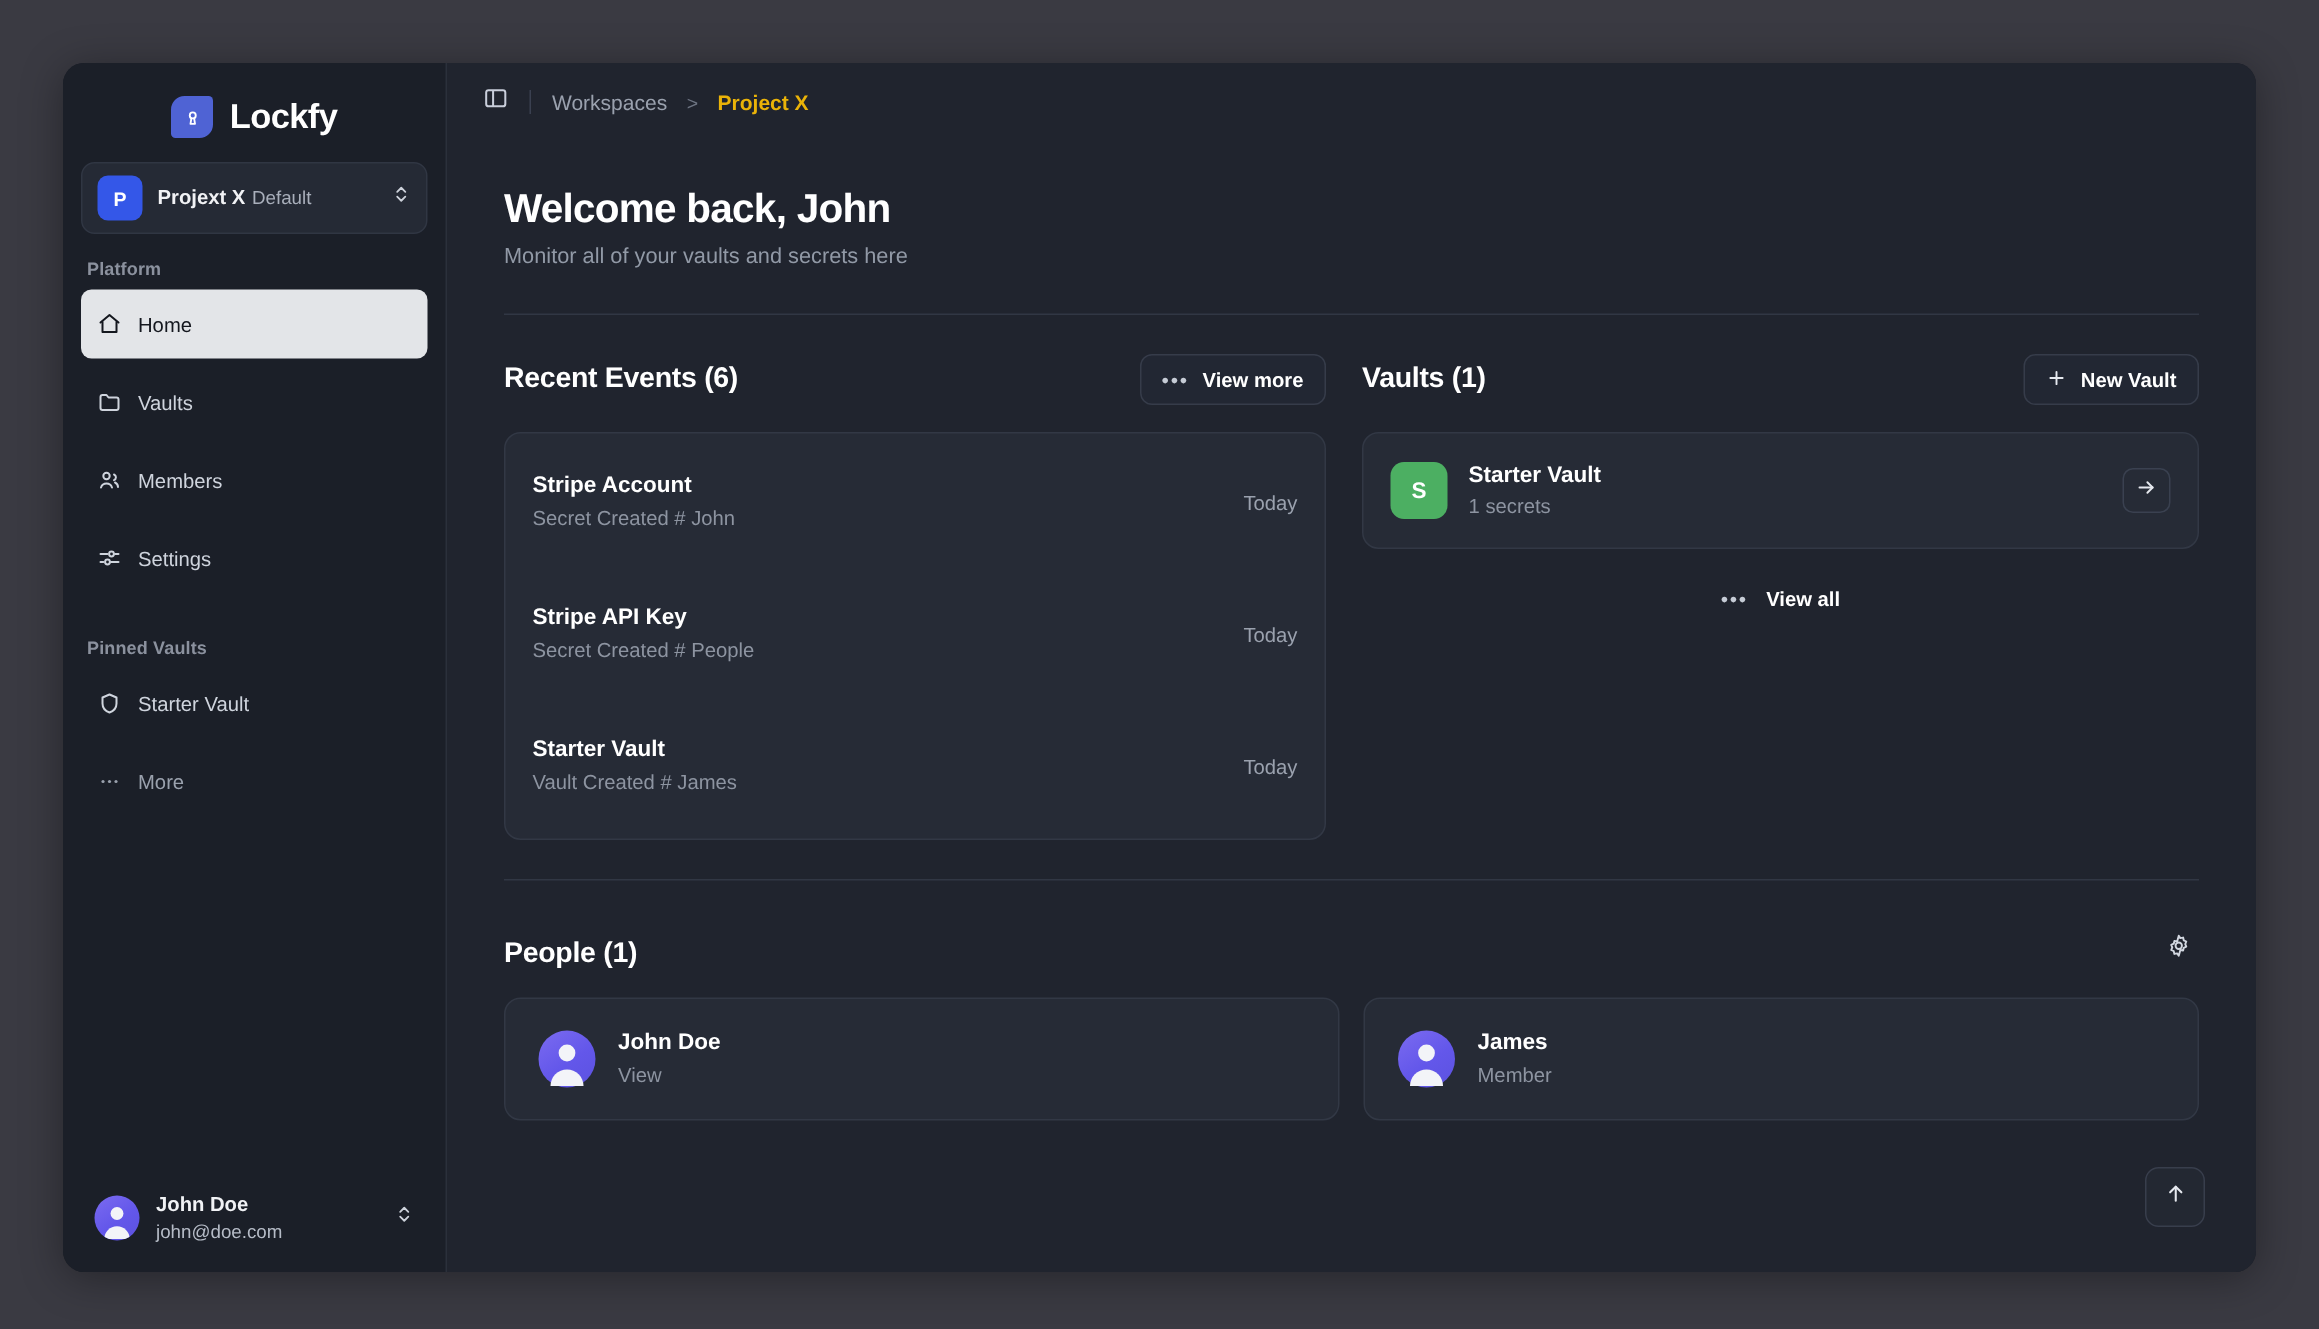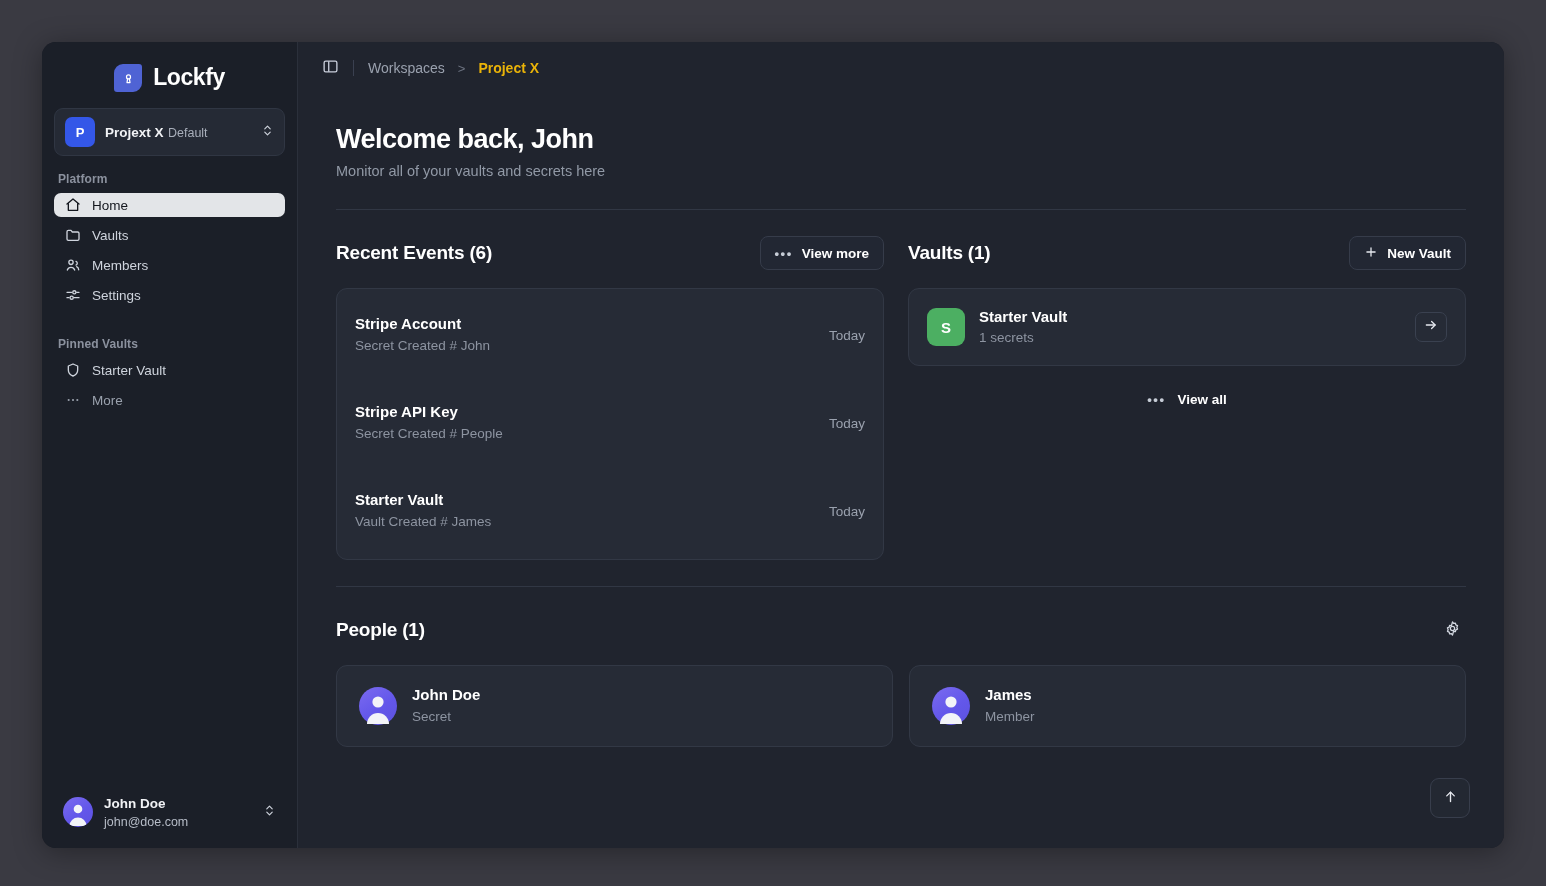--- a/index.html
+++ b/index.html
@@ -95,21 +95,21 @@
     display: flex;
     align-items: center;
     justify-content: center;
   }
   .ws-texts { flex: 1 1 auto; min-width: 0; }
   .ws-title { color: #f1f2f5; font-size: 13.5px; font-weight: bold; line-height: 16px; }
   .ws-sub   { color: #a9afbb; font-size: 12.5px; line-height: 16px; }
 
   .nav-list { padding: 0 12px; }
   .nav-item {
-    height: 24px;
+    height: 46px;
     border-radius: 7px;
     display: flex;
     align-items: center;
     gap: 11px;
     padding: 0 11px;
     margin-bottom: 6px;
     color: #cfd4dd;
     font-size: 13.5px;
     cursor: pointer;
   }
@@ -282,21 +282,21 @@
     height: 38px;
     margin-top: 14px;
     color: #ffffff;
     font-size: 13.5px;
     font-weight: bold;
     cursor: pointer;
   }
 
   .people-head {
     display: flex;
-    align-items: center;
+    align-items: flex-end;
     justify-content: space-between;
     margin-top: 26px;
     height: 34px;
   }
   .gear-btn {
     width: 28px; height: 28px;
     display: flex; align-items: center; justify-content: center;
     cursor: pointer;
   }
 
@@ -571,21 +571,21 @@
         <div class="people-grid">
           <div class="card person-card">
             <span class="avatar" style="width:38px;height:38px;">
               <svg width="38" height="38" viewBox="0 0 38 38" style="display:block">
                 <circle cx="19" cy="15" r="5.6" fill="#f3f4f8"></circle>
                 <path d="M8 37a11 11 0 0 1 22 0z" fill="#f3f4f8"></path>
               </svg>
             </span>
             <span>
               <span class="person-name" style="display:block">John Doe</span>
-              <span class="person-role" style="display:block">Secret</span>
+              <span class="person-role" style="display:block">View</span>
             </span>
           </div>
 
           <div class="card person-card">
             <span class="avatar" style="width:38px;height:38px;">
               <svg width="38" height="38" viewBox="0 0 38 38" style="display:block">
                 <circle cx="19" cy="15" r="5.6" fill="#f3f4f8"></circle>
                 <path d="M8 37a11 11 0 0 1 22 0z" fill="#f3f4f8"></path>
               </svg>
             </span>

